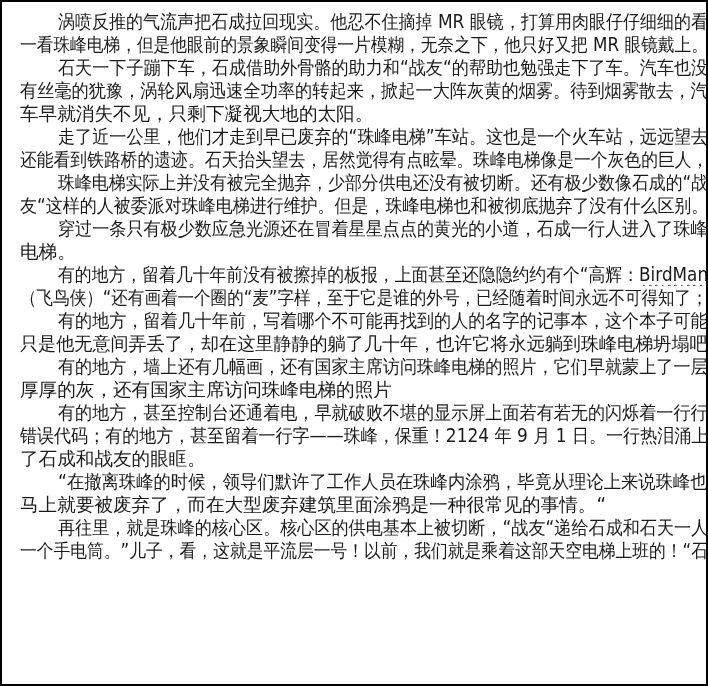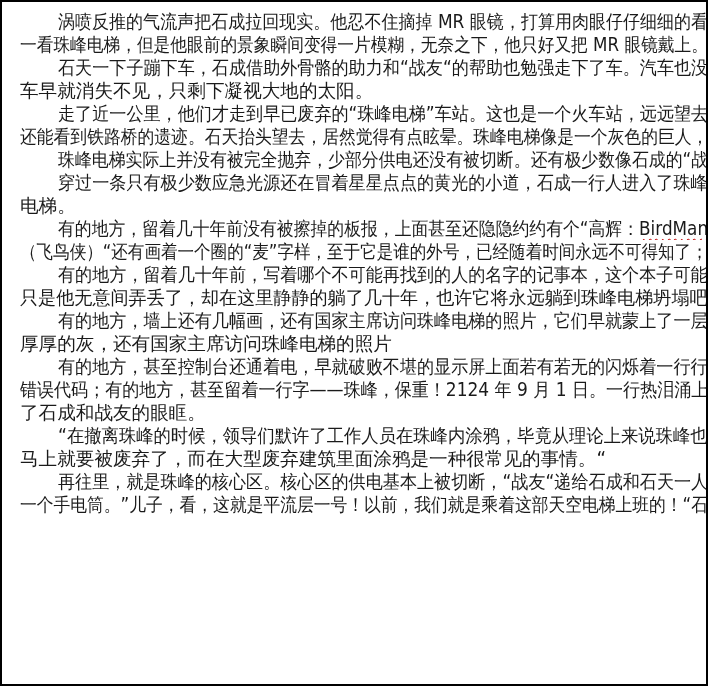--- a/index.html
+++ b/index.html
@@ -45,30 +45,36 @@
     <div class="line indent">
         <span class="t" style="transform-origin: left center; transform: scaleX(0.915493);">涡喷反推的气流声把石成拉回现实。他忍不住摘掉 MR 眼镜，打算用肉眼仔仔细细的看</span>
       </div>
     <div class="line">
         <span class="t" style="transform-origin: left center; transform: scaleX(0.898172);">一看珠峰电梯，但是他眼前的景象瞬间变得一片模糊，无奈之下，他只好又把 MR 眼镜戴上。</span>
       </div>
     <div class="line indent">
         <span class="t" style="transform-origin: left center; transform: scaleX(0.919378);">石天一下子蹦下车，石成借助外骨骼的助力和“战友“的帮助也勉强走下了车。汽车也没</span>
       </div>
     <div class="line">
+        <span class="t" style="transform-origin: left center; transform: scaleX(0.924731);">有丝毫的犹豫，涡轮风扇迅速全功率的转起来，掀起一大阵灰黄的烟雾。待到烟雾散去，汽</span>
+      </div>
+    <div class="line">
         <span class="t">车早就消失不见，只剩下凝视大地的太阳。</span>
       </div>
     <div class="line indent">
         <span class="t" style="transform-origin: left center; transform: scaleX(0.919378);">走了近一公里，他们才走到早已废弃的“珠峰电梯”车站。这也是一个火车站，远远望去</span>
       </div>
     <div class="line">
         <span class="t" style="transform-origin: left center; transform: scaleX(0.902887);">还能看到铁路桥的遗迹。石天抬头望去，居然觉得有点眩晕。珠峰电梯像是一个灰色的巨人，</span>
       </div>
     <div class="line indent">
         <span class="t" style="transform-origin: left center; transform: scaleX(0.907821);">珠峰电梯实际上并没有被完全抛弃，少部分供电还没有被切断。还有极少数像石成的“战</span>
+      </div>
+    <div class="line">
+        <span class="t" style="transform-origin: left center; transform: scaleX(0.913679);">友“这样的人被委派对珠峰电梯进行维护。但是，珠峰电梯也和被彻底抛弃了没有什么区别。</span>
       </div>
     <div class="line indent">
         <span class="t" style="transform-origin: left center; transform: scaleX(0.919378);">穿过一条只有极少数应急光源还在冒着星星点点的黄光的小道，石成一行人进入了珠峰</span>
       </div>
     <div class="line">
         <span class="t">电梯。</span>
       </div>
     <div class="line indent">
       <span class="t" style="transform-origin: left center; transform: scaleX(0.905292);"><span>有的地方，留着几十年前没有被擦掉的板报，上面甚至还隐隐约约有个“高辉：</span><span class="underline-wavy">BirdMan</span></span>
     </div>

